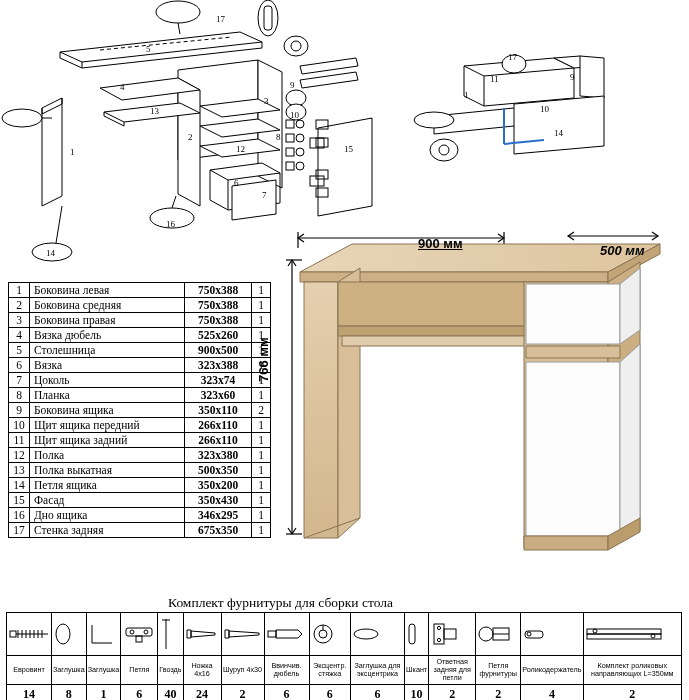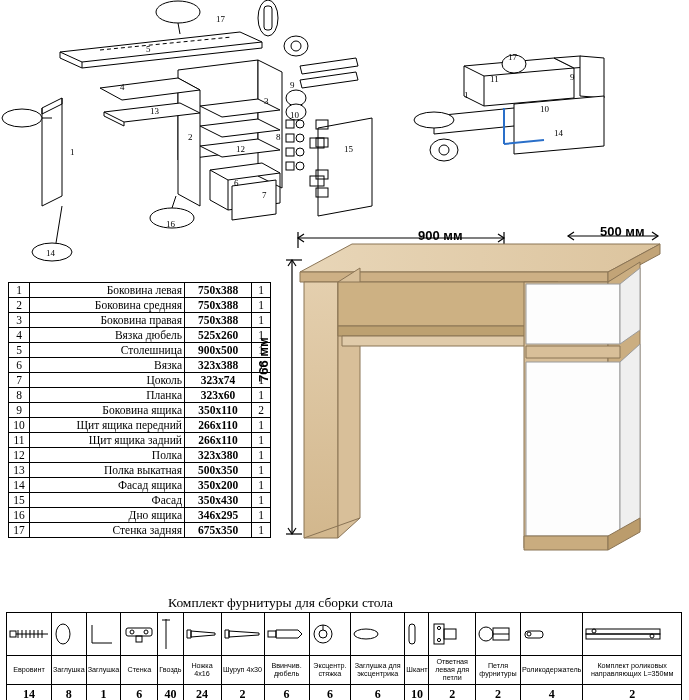--- a/index.html
+++ b/index.html
@@ -5,21 +5,21 @@
   html,body{margin:0;padding:0;background:#ffffff;}
   body{width:689px;height:700px;font-family:"Liberation Serif",serif;color:#000;position:relative;overflow:hidden;}
   .root{position:relative;width:689px;height:700px;}
   svg{display:block;}
   .abs{position:absolute;}
 
   
   .parts-table{position:absolute;left:8px;top:282px;border-collapse:collapse;font-family:"Liberation Serif",serif;}
   .parts-table td{border:1px solid #000;height:14px;line-height:14px;font-size:11.5px;padding:0 2px;}
   .parts-table td.num{width:16px;text-align:center;}
-  .parts-table td.name{width:148px;text-align:right;padding-left:4px;}
+  .parts-table td.name{width:148px;text-align:left;padding-left:4px;}
   .parts-table td.dim{width:62px;text-align:center;font-weight:bold;border-radius:6px;}
   .parts-table td.qty{width:14px;text-align:center;}
 
   
   .hw-title{position:absolute;left:0;top:595px;width:561px;text-align:center;font-size:13.5px;font-family:"Liberation Serif",serif;}
   .hw-table{position:absolute;left:6px;top:612px;border-collapse:collapse;width:676px;}
   .hw-table td{border:1px solid #000;text-align:center;vertical-align:middle;font-size:7.2px;font-family:"Liberation Sans",sans-serif;padding:1px 1px;}
   .hw-table tr.icons td{height:40px;}
   .hw-table tr.labels td{height:26px;line-height:8px;}
   .hw-table tr.counts td{height:16px;font-size:12px;font-weight:bold;font-family:"Liberation Serif",serif;}
@@ -224,21 +224,21 @@
           <td class="qty">1</td>
         </tr>
         <tr>
           <td class="num">13</td>
           <td class="name">Полка выкатная</td>
           <td class="dim">500х350</td>
           <td class="qty">1</td>
         </tr>
         <tr>
           <td class="num">14</td>
-          <td class="name">Фасад ящика</td>
+          <td class="name">Петля ящика</td>
           <td class="dim">350х200</td>
           <td class="qty">1</td>
         </tr>
         <tr>
           <td class="num">15</td>
           <td class="name">Фасад</td>
           <td class="dim">350х430</td>
           <td class="qty">1</td>
         </tr>
         <tr>
@@ -306,22 +306,22 @@
 
     <polygon points="258,144 352,144 352,318 258,318" fill="#fdfdfd" stroke="#9a9a9a"></polygon>
     <polygon points="352,144 372,126 372,300 352,318" fill="#efefef" stroke="#9a9a9a"></polygon>
 
     <polygon points="256,318 340,318 340,332 256,332" fill="#c9ac7f" stroke="#8a7455"></polygon>
     <polygon points="340,318 372,300 372,314 340,332" fill="#bb9c6c" stroke="#8a7455"></polygon>
 
     <line x1="36" y1="320" x2="92" y2="300" stroke="#8a7455"></line>
   </svg>
 
-  <div class="lbl dimlabel" style="left:418px;top:228px;">900 мм</div>
-  <div class="lbl dimlabel" style="left:600px;top:224px;">500 мм</div>
+  <div class="lbl dimlabel" style="left:418px;top:236px;text-decoration:underline;">900 мм</div>
+  <div class="lbl dimlabel" style="left:600px;top:243px;font-style:italic;">500 мм</div>
   <div class="lbl dimlabel" style="left:256px;top:382px;transform:rotate(-90deg);transform-origin:left top;">766 мм</div>
 
   <div class="hw-title">Комплект фурнитуры для сборки стола</div>
   <table class="hw-table">
     <tbody>
       <tr class="icons" id="hw-icons">
           <td>
             <svg width="42" height="16">
               <rect x="2" y="5" width="6" height="6" stroke="#000" fill="none" stroke-width="1"></rect>
               <line x1="8" y1="8" x2="40" y2="8" stroke="#000" fill="none" stroke-width="1"></line>
@@ -416,29 +416,29 @@
               <rect x="2" y="10" width="74" height="5" stroke="#000" fill="none" stroke-width="1"></rect>
               <circle cx="10" cy="7" r="2" stroke="#000" fill="none" stroke-width="1"></circle>
               <circle cx="68" cy="12" r="2" stroke="#000" fill="none" stroke-width="1"></circle>
             </svg>
           </td>
         </tr>
       <tr class="labels" id="hw-labels">
           <td>Евровинт</td>
           <td>Заглушка</td>
           <td>Заглушка</td>
-          <td>Стенка</td>
+          <td>Петля</td>
           <td>Гвоздь</td>
           <td>Ножка 4х16</td>
           <td>Шуруп 4х30</td>
           <td>Ввинчив. дюбель</td>
           <td>Эксцентр. стяжка</td>
           <td>Заглушка для эксцентрика</td>
           <td>Шкант</td>
-          <td>Ответная левая для петли</td>
+          <td>Ответная задняя для петли</td>
           <td>Петля фурнитуры</td>
           <td>Роликодержатель</td>
           <td>Комплект роликовых направляющих L=350мм</td>
         </tr>
       <tr class="counts" id="hw-counts">
           <td>14</td>
           <td>8</td>
           <td>1</td>
           <td>6</td>
           <td>40</td>

